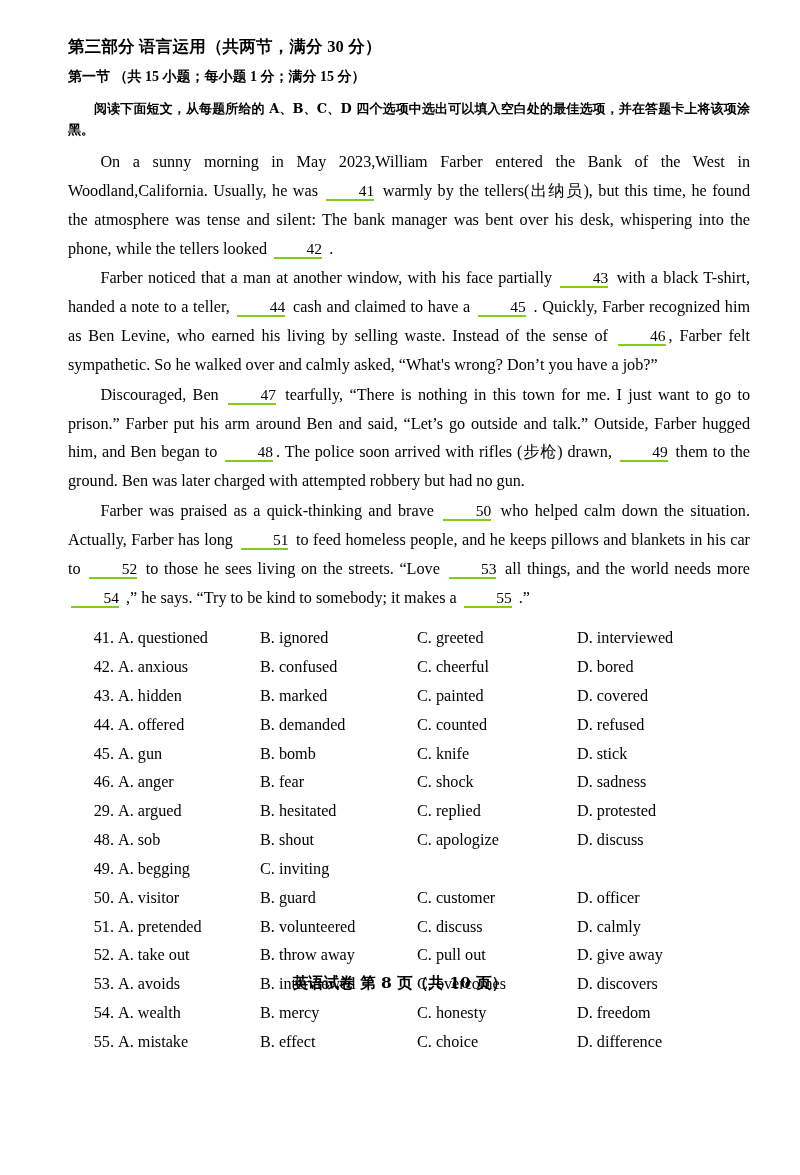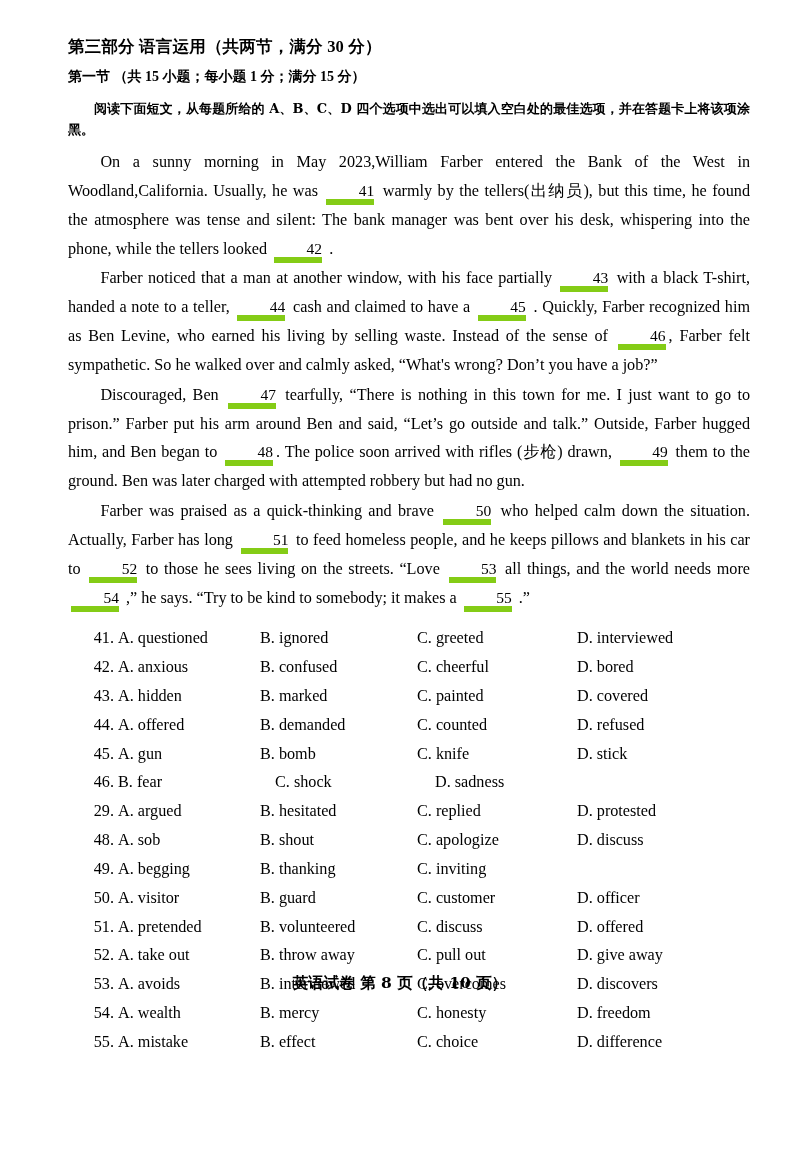--- a/index.html
+++ b/index.html
@@ -48,21 +48,21 @@
     font-size: 16.2px;
     line-height: 1.78;
     text-align: justify;
     margin: 0 0 1px 0;
     text-indent: 2em;
     hyphens: none;
   }
   .blank {
     display: inline-block;
     min-width: 46px;
-    border-bottom: 6px solid #84cc16;
+    border-bottom: 2px solid #84cc16;
     line-height: 1.1;
     margin: 0 3px;
     font-size: 15.5px;
   }
   .cloze {
     margin-top: 12px;
   }
   .opt-row {
     display: flex;
     font-size: 16.2px;
@@ -142,20 +142,21 @@
       </div>
       <div class="opt-row">
         <span class="opt-num">45.</span>
         <span class="opt opt-a">A. gun</span>
         <span class="opt opt-b">B. bomb</span>
         <span class="opt opt-c">C. knife</span>
         <span class="opt opt-d">D. stick</span>
       </div>
       <div class="opt-row">
         <span class="opt-num">46.</span>
+        <span class="opt opt-a">A. anger</span>
         <span class="opt opt-b">B. fear</span>
         <span class="opt opt-c">C. shock</span>
         <span class="opt opt-d">D. sadness</span>
       </div>
       <div class="opt-row">
         <span class="opt-num">29.</span>
         <span class="opt opt-a">A. argued</span>
         <span class="opt opt-b">B. hesitated</span>
         <span class="opt opt-c">C. replied</span>
         <span class="opt opt-d">D. protested</span>
@@ -163,36 +164,35 @@
       <div class="opt-row">
         <span class="opt-num">48.</span>
         <span class="opt opt-a">A. sob</span>
         <span class="opt opt-b">B. shout</span>
         <span class="opt opt-c">C. apologize</span>
         <span class="opt opt-d">D. discuss</span>
       </div>
       <div class="opt-row">
         <span class="opt-num">49.</span>
         <span class="opt opt-a">A. begging</span>
-        <span class="opt opt-b">B. thanking</span>
         <span class="opt opt-c">C. inviting</span>
       </div>
       <div class="opt-row">
         <span class="opt-num">50.</span>
         <span class="opt opt-a">A. visitor</span>
         <span class="opt opt-b">B. guard</span>
         <span class="opt opt-c">C. customer</span>
         <span class="opt opt-d">D. officer</span>
       </div>
       <div class="opt-row">
         <span class="opt-num">51.</span>
         <span class="opt opt-a">A. pretended</span>
         <span class="opt opt-b">B. volunteered</span>
         <span class="opt opt-c">C. discuss</span>
-        <span class="opt opt-d">D. offered</span>
+        <span class="opt opt-d">D. calmly</span>
       </div>
       <div class="opt-row">
         <span class="opt-num">52.</span>
         <span class="opt opt-a">A. take out</span>
         <span class="opt opt-b">B. throw away</span>
         <span class="opt opt-c">C. pull out</span>
         <span class="opt opt-d">D. give away</span>
       </div>
       <div class="opt-row">
         <span class="opt-num">53.</span>

